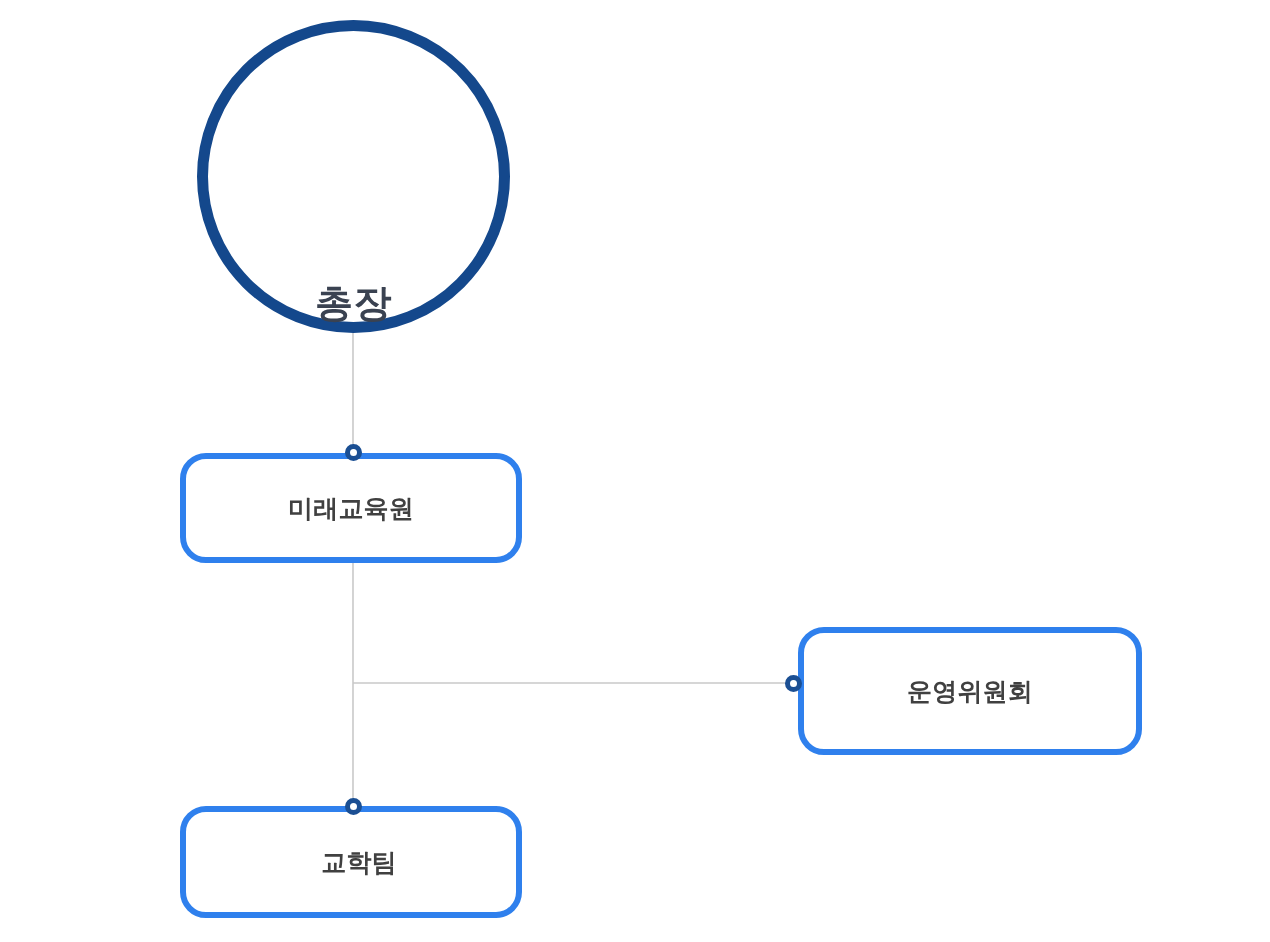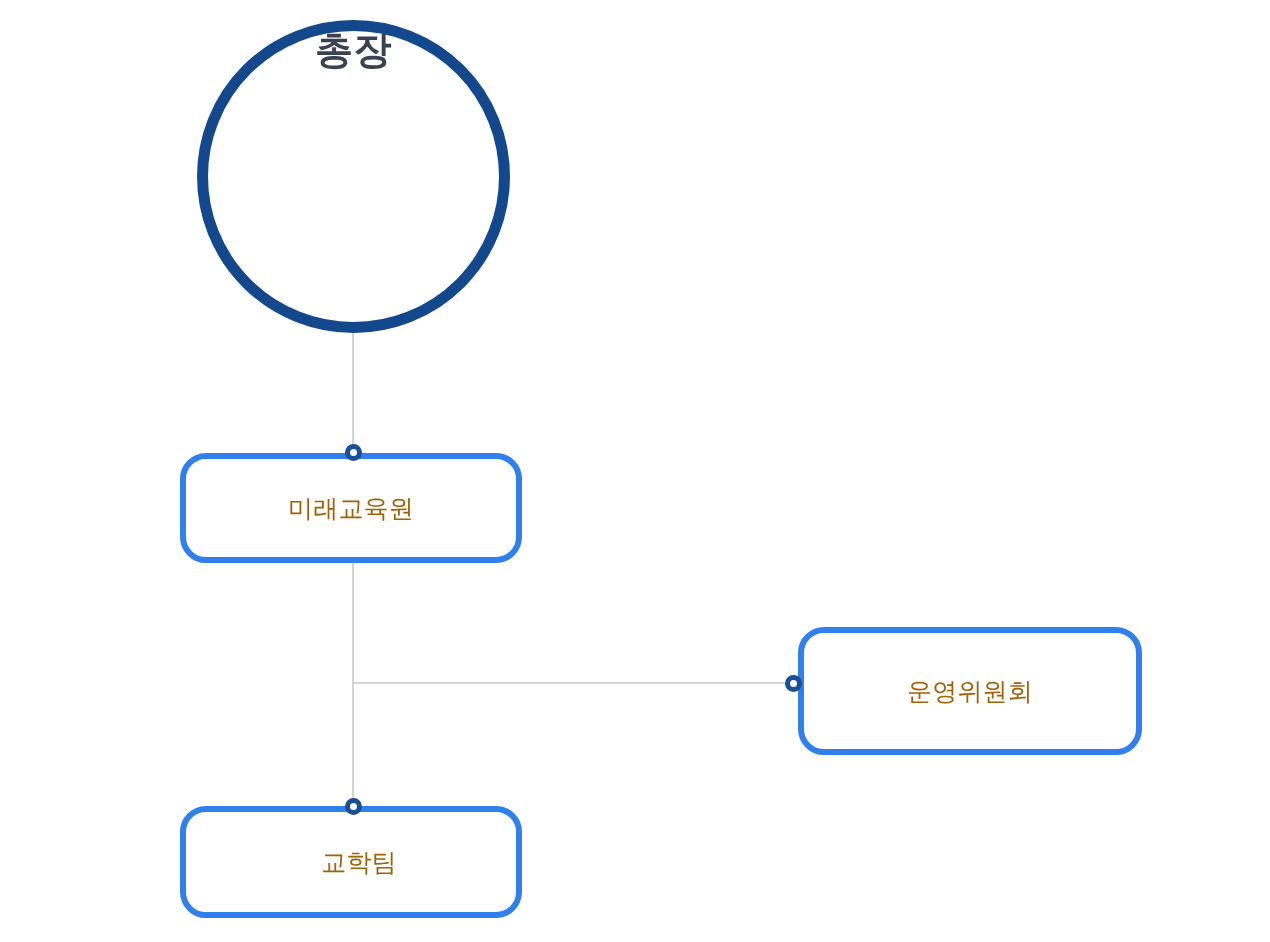--- a/index.html
+++ b/index.html
@@ -24,42 +24,42 @@
     width: 1270px;
     height: 942px;
   }
   
   .node-circle {
     position: absolute;
     box-sizing: border-box;
     border-radius: 50%;
     background: #ffffff;
     display: flex;
-    align-items: flex-start;
+    align-items: flex-end;
     justify-content: center;
   }
   .node-circle .node-label {
     font-size: 38px;
     font-weight: 700;
     letter-spacing: 0.5px;
     line-height: 1;
   }
   
   .node-box {
     position: absolute;
     box-sizing: border-box;
     background: #ffffff;
     display: flex;
     align-items: center;
     justify-content: center;
   }
   .node-box .node-label {
     font-size: 25px;
-    font-weight: 400;
-    color: #a16207;
+    font-weight: 700;
+    color: #404040;
     line-height: 1;
     letter-spacing: 0.2px;
   }
   
   .port {
     position: absolute;
     box-sizing: border-box;
     width: 17px;
     height: 17px;
     border-radius: 50%;

